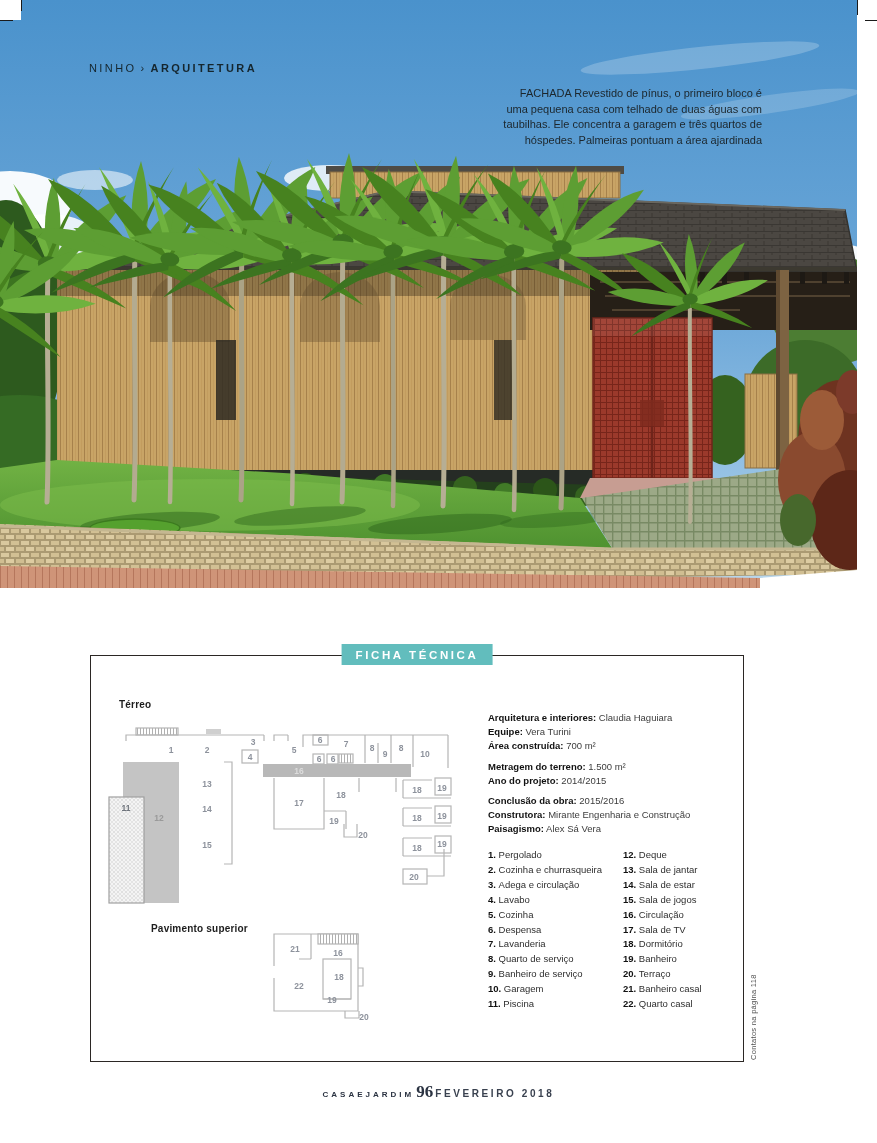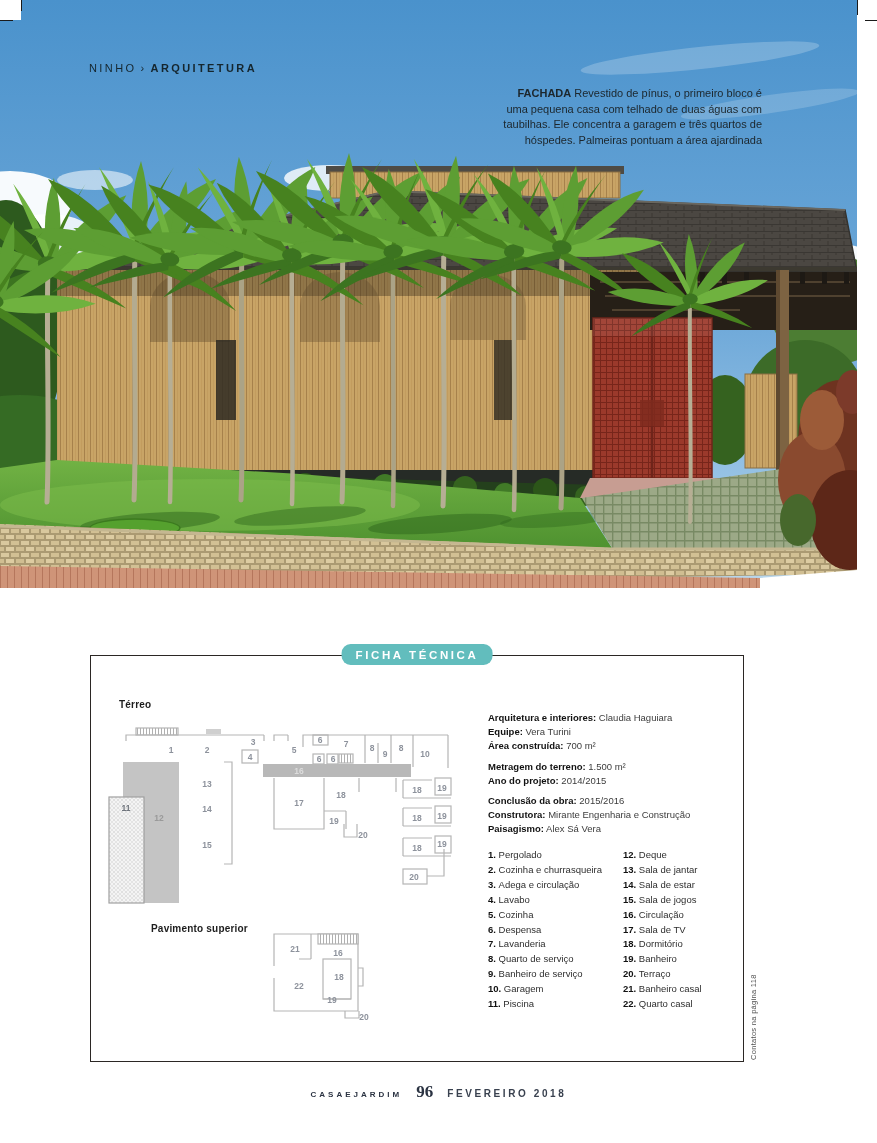--- a/index.html
+++ b/index.html
@@ -9,50 +9,50 @@
     -webkit-font-smoothing:antialiased;
   }
   .abs{position:absolute;}
   
   .photo-wrap{left:0;top:0;width:857px;height:588px;overflow:hidden;}
   .kicker{left:89px;top:62px;font-size:11px;letter-spacing:2.4px;color:#15262e;white-space:nowrap;}
   .kicker .sep{font-weight:400;margin:0 4px;}
   .kicker .cat{font-weight:700;margin-top:19px;}
   .photo-caption{right:95px;top:86px;width:278px;text-align:right;
     font-size:11px;line-height:15.5px;color:#1c262c;}
-  .photo-caption b{font-weight:700;padding-left:12px;}
+  .photo-caption b{font-weight:400;padding-left:12px;}
   
   .corner-mask{left:0;top:0;width:21px;height:20px;background:#fff;}
   .crop{background:#1a1a1a;}
   
   .ficha{left:90px;top:655px;width:652px;height:405px;border:1px solid #2b2724;background:#fff;}
   .ficha-chip{left:50%;top:-12px;transform:translateX(-50%);
     background:var(--accent,#62bdbd);color:#fff;font-weight:700;font-size:11.5px;
-    letter-spacing:2.6px;padding:5px 14px 4px;white-space:nowrap;border-radius:9px;}
+    letter-spacing:2.6px;padding:5px 14px 4px;white-space:nowrap;}
   .plan-title{font-size:10px;font-weight:700;color:#1d1d1d;letter-spacing:.2px;}
   .specs{left:397px;top:55px;width:250px;font-size:9.5px;color:#3c3c3c;}
   .spec-group{margin-bottom:6px;}
   .spec-line{line-height:14.2px;white-space:nowrap;}
   .spec-line b{color:#121212;text-align:right;}
   .legend{left:397px;top:192px;display:flex;}
   .legend-col{width:135px;}
   .legend-col.right{width:118px;}
   .legend-item{font-size:9.5px;line-height:14.9px;color:#2e2e2e;white-space:nowrap;}
   .legend-item b{color:#111;}
   .contact-note{left:747px;top:944px;height:116px;width:12px;
     font-size:7.5px;color:#4f4f4f;writing-mode:vertical-rl;transform:rotate(180deg);
     display:flex;align-items:center;justify-content:flex-start;letter-spacing:.3px;white-space:nowrap;}
   
   .plan-num{font-family:"Liberation Sans",sans-serif;font-size:8.5px;font-weight:700;fill:#8d929c;text-anchor:middle;}
   .plan-num.light{fill:#dcdcdc;}
   .plan-num.mid{fill:#9a9a9a;}
   .plan-num.dark{fill:#6f747c;}
   
   .footer{left:0;top:1082px;width:877px;text-align:center;color:#2b3342;}
-  .footer .inner{display:inline-flex;align-items:baseline;gap:14px;}
+  .footer .inner{display:inline-flex;align-items:baseline;gap:2px;}
   .footer .mag{font-size:8px;font-weight:700;letter-spacing:3px;}
   .footer .num{font-family:"Liberation Serif",serif;font-size:17px;font-weight:700;}
   .footer .issue{font-size:10px;font-weight:700;letter-spacing:2.6px;color:#39414f;}
 </style>
 </head>
 <body>
 
 <div class="abs photo-wrap">
 <svg width="857" height="588" viewBox="0 0 857 588">
   <defs>

